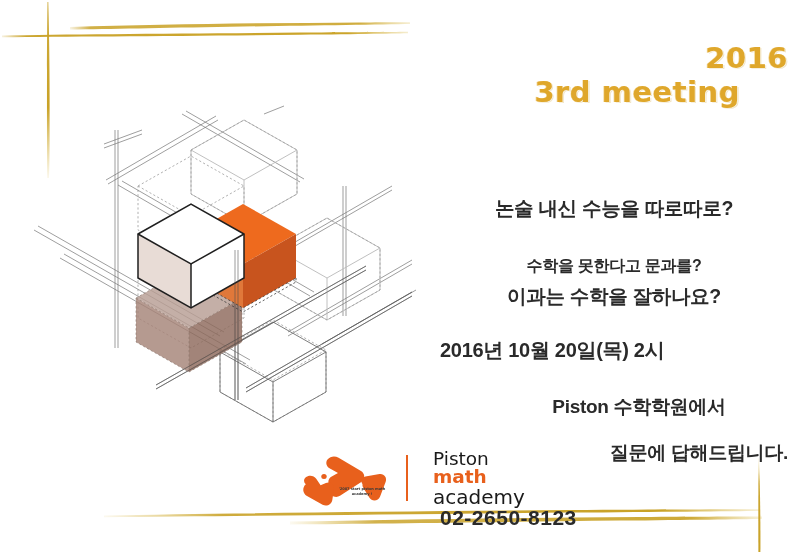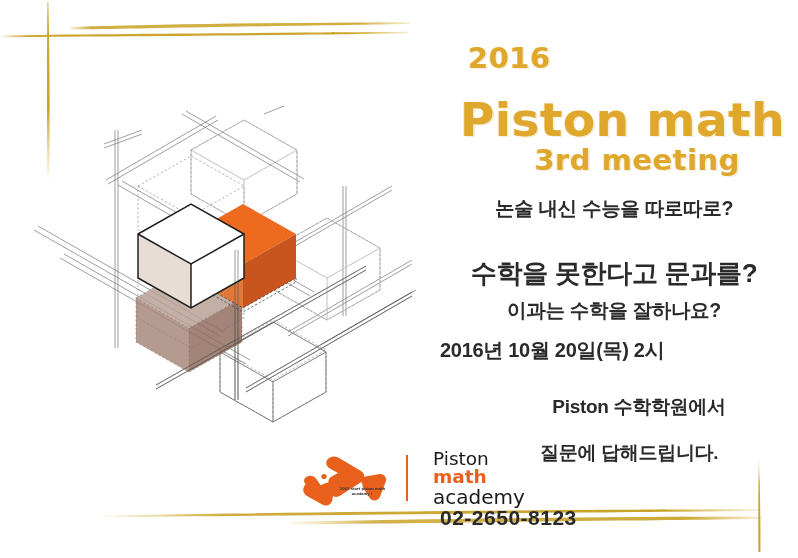--- a/index.html
+++ b/index.html
@@ -52,23 +52,23 @@
     letter-spacing: 0.5px;
     line-height: 1.0;
     text-shadow:
        0.7px 0   0 rgba(255,255,255,.55),
       -0.7px 0   0 rgba(232,180,60,.5),
        0   0.7px 0 rgba(255,255,255,.4),
        1.4px 1.1px 0 rgba(200,150,30,.25);
   }
   #year-text {
     font-size: 29px;
-    text-align: left;
+    text-align: right;
     padding-left: 28px;
-    margin-bottom: 23px;
+    margin-bottom: 5px;
   }
   #title-text {
     font-size: 47px;
     text-align: left;
     padding-left: 20px;
     margin-bottom: 3px;
   }
   #subtitle-text {
     font-size: 29px;
     text-align: right;
@@ -83,21 +83,21 @@
   }
 
   #question-block {
     position: absolute;
     left: 440px;
     top: 195px;
     width: 348px;
     text-align: center;
   }
   #q-line-1 { font-size: 19.5px; margin-bottom: 34px; }
-  #q-line-2 { font-size: 26px; margin-bottom: 6px; margin-top: 20px; }
+  #q-line-2 { font-size: 16px; margin-bottom: 6px; margin-top: 20px; }
   #q-line-3 { font-size: 19.5px; }
 
   #info-block {
     position: absolute;
     left: 440px;
     top: 337px;
     width: 348px;
   }
   #date-text {
     font-size: 20px;
@@ -106,21 +106,21 @@
     padding-right: 14px;
   }
   #venue-line-1 {
     font-size: 19px;
     text-align: center;
     padding-left: 50px;
     margin-bottom: 20px;
   }
   #venue-line-2 {
     font-size: 19px;
-    text-align: left;
+    text-align: right;
     padding-left: 100px;
   }
   #phone-text {
     font-size: 21px;
     text-align: left;
     padding-right: 48px;
     margin-top: 40px;
     letter-spacing: 0.5px;
   }
 
@@ -346,21 +346,20 @@
         <line x1="136" y1="285" x2="346" y2="166"></line>
         <line x1="136" y1="289" x2="346" y2="170"></line>
         <line x1="392" y1="192" x2="226" y2="288"></line>
         <line x1="392" y1="196" x2="226" y2="292"></line>
       </g>
     </svg>
   </div>
 
   <div id="headline-block">
     <div id="year-text" class="gold">2016</div>
-    <div id="title-text" class="gold">Piston math</div>
     <div id="subtitle-text" class="gold">3rd meeting</div>
   </div>
 
   <div id="question-block">
     <div id="q-line-1" class="kor">논술 내신 수능을 따로따로?</div>
     <div id="q-line-2" class="kor">수학을 못한다고 문과를?</div>
     <div id="q-line-3" class="kor">이과는 수학을 잘하나요?</div>
   </div>
 
   <div id="info-block">

